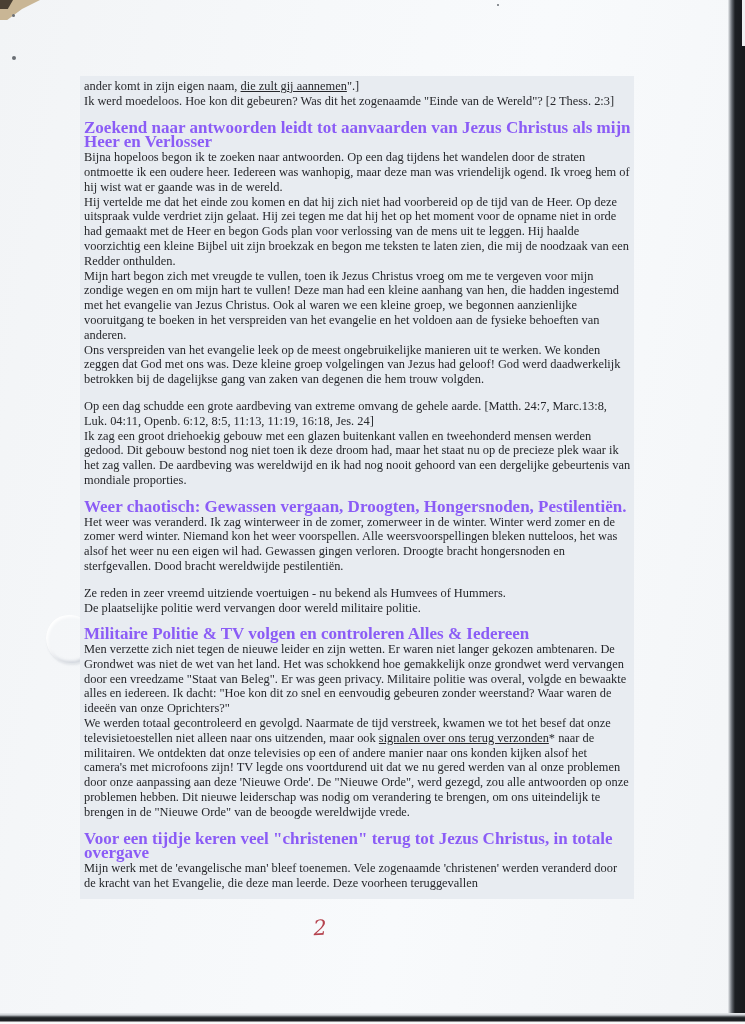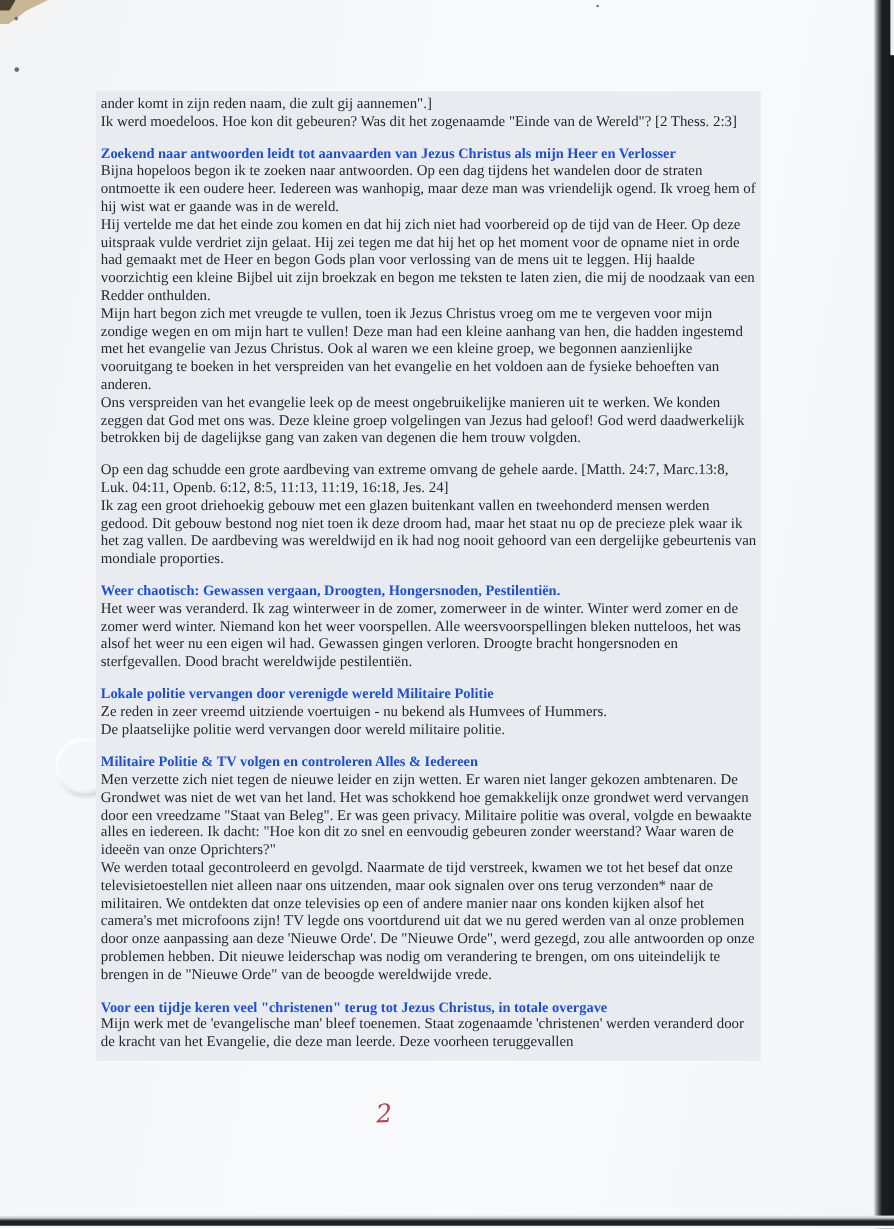--- a/index.html
+++ b/index.html
@@ -10,22 +10,22 @@
   }
   .textblock{
     position:absolute;left:80px;top:76px;width:554px;
     background:#e8ecf1;color:#26272b;
     font-size:12.4px;line-height:14.8px;
     padding:3px 3px 8px 4px;box-sizing:border-box;
     text-align:left;
   }
   .textblock p{margin:0;}
   .section{margin-top:12px;}
-  .section h3{margin:0;font-size:12px;line-height:14.8px;font-weight:bold;color:#1d4ed8;}
-  .u{}
+  .section h3{margin:0;font-size:17px;line-height:14.8px;font-weight:bold;color:#8b5cf6;}
+  .u{text-decoration:underline;}
   .pagenum{
     position:absolute;left:298px;top:916px;width:44px;text-align:center;
     color:#b5434e;font-size:21px;line-height:24px;font-style:italic;
     font-family:"DejaVu Serif",serif;transform:rotate(-3deg);
   }
   
   .edge-right{
     position:absolute;top:0;right:0;width:17px;height:1024px;
     background:linear-gradient(to right,#eceff2 0px,#60656b 4px,#1c1f22 7px,#17191c 100%);
   }
@@ -63,21 +63,21 @@
 
   <div class="corner-tan"></div>
   <div class="corner-dark"></div>
   <div class="speck s1"></div>
   <div class="speck s2"></div>
   <div class="speck s3"></div>
   <div class="emboss-circle"></div>
 
   <div class="textblock">
 
-    <p><span>ander komt in zijn reden naam, </span><span class="u">die zult gij aannemen</span><span>".]</span></p>
+    <p><span>ander komt in zijn eigen naam, </span><span class="u">die zult gij aannemen</span><span>".]</span></p>
     <p>Ik werd moedeloos. Hoe kon dit gebeuren? Was dit het zogenaamde "Einde van de Wereld"? [2 Thess. 2:3]</p>
 
     <div class="section">
       <h3>Zoekend naar antwoorden leidt tot aanvaarden van Jezus Christus als mijn Heer en Verlosser</h3>
       <p>Bijna hopeloos begon ik te zoeken naar antwoorden. Op een dag tijdens het wandelen door de straten ontmoette ik een oudere heer. Iedereen was wanhopig, maar deze man was vriendelijk ogend. Ik vroeg hem of hij wist wat er gaande was in de wereld.</p>
       <p>Hij vertelde me dat het einde zou komen en dat hij zich niet had voorbereid op de tijd van de Heer. Op deze uitspraak vulde verdriet zijn gelaat. Hij zei tegen me dat hij het op het moment voor de opname niet in orde had gemaakt met de Heer en begon Gods plan voor verlossing van de mens uit te leggen. Hij haalde voorzichtig een kleine Bijbel uit zijn broekzak en begon me teksten te laten zien, die mij de noodzaak van een Redder onthulden.</p>
       <p>Mijn hart begon zich met vreugde te vullen, toen ik Jezus Christus vroeg om me te vergeven voor mijn zondige wegen en om mijn hart te vullen! Deze man had een kleine aanhang van hen, die hadden ingestemd met het evangelie van Jezus Christus. Ook al waren we een kleine groep, we begonnen aanzienlijke vooruitgang te boeken in het verspreiden van het evangelie en het voldoen aan de fysieke behoeften van anderen.</p>
       <p>Ons verspreiden van het evangelie leek op de meest ongebruikelijke manieren uit te werken. We konden zeggen dat God met ons was. Deze kleine groep volgelingen van Jezus had geloof! God werd daadwerkelijk betrokken bij de dagelijkse gang van zaken van degenen die hem trouw volgden.</p>
     </div>
 
@@ -85,34 +85,33 @@
       <p>Op een dag schudde een grote aardbeving van extreme omvang de gehele aarde. [Matth. 24:7, Marc.13:8, Luk. 04:11, Openb. 6:12, 8:5, 11:13, 11:19, 16:18, Jes. 24]</p>
       <p>Ik zag een groot driehoekig gebouw met een glazen buitenkant vallen en tweehonderd mensen werden gedood. Dit gebouw bestond nog niet toen ik deze droom had, maar het staat nu op de precieze plek waar ik het zag vallen. De aardbeving was wereldwijd en ik had nog nooit gehoord van een dergelijke gebeurtenis van mondiale proporties.</p>
     </div>
 
     <div class="section">
       <h3>Weer chaotisch: Gewassen vergaan, Droogten, Hongersnoden, Pestilentiën.</h3>
       <p>Het weer was veranderd. Ik zag winterweer in de zomer, zomerweer in de winter. Winter werd zomer en de zomer werd winter. Niemand kon het weer voorspellen. Alle weersvoorspellingen bleken nutteloos, het was alsof het weer nu een eigen wil had. Gewassen gingen verloren. Droogte bracht hongersnoden en sterfgevallen. Dood bracht wereldwijde pestilentiën.</p>
     </div>
 
     <div class="section">
-      <h3>Lokale politie vervangen door verenigde wereld Militaire Politie</h3>
       <p>Ze reden in zeer vreemd uitziende voertuigen - nu bekend als Humvees of Hummers.</p>
       <p>De plaatselijke politie werd vervangen door wereld militaire politie.</p>
     </div>
 
     <div class="section">
       <h3>Militaire Politie &amp; TV volgen en controleren Alles &amp; Iedereen</h3>
       <p>Men verzette zich niet tegen de nieuwe leider en zijn wetten. Er waren niet langer gekozen ambtenaren. De Grondwet was niet de wet van het land. Het was schokkend hoe gemakkelijk onze grondwet werd vervangen door een vreedzame "Staat van Beleg". Er was geen privacy. Militaire politie was overal, volgde en bewaakte alles en iedereen. Ik dacht: "Hoe kon dit zo snel en eenvoudig gebeuren zonder weerstand? Waar waren de ideeën van onze Oprichters?"</p>
       <p><span>We werden totaal gecontroleerd en gevolgd. Naarmate de tijd verstreek, kwamen we tot het besef dat onze televisietoestellen niet alleen naar ons uitzenden, maar ook </span><span class="u">signalen over ons terug verzonden</span><span>* naar de militairen. We ontdekten dat onze televisies op een of andere manier naar ons konden kijken alsof het camera's met microfoons zijn! TV legde ons voortdurend uit dat we nu gered werden van al onze problemen door onze aanpassing aan deze 'Nieuwe Orde'. De "Nieuwe Orde", werd gezegd, zou alle antwoorden op onze problemen hebben. Dit nieuwe leiderschap was nodig om verandering te brengen, om ons uiteindelijk te brengen in de "Nieuwe Orde" van de beoogde wereldwijde vrede.</span></p>
     </div>
 
     <div class="section">
       <h3>Voor een tijdje keren veel "christenen" terug tot Jezus Christus, in totale overgave</h3>
-      <p>Mijn werk met de 'evangelische man' bleef toenemen. Staat zogenaamde 'christenen' werden veranderd door de kracht van het Evangelie, die deze man leerde. Deze voorheen teruggevallen</p>
+      <p>Mijn werk met de 'evangelische man' bleef toenemen. Vele zogenaamde 'christenen' werden veranderd door de kracht van het Evangelie, die deze man leerde. Deze voorheen teruggevallen</p>
     </div>
 
   </div>
 
   <div class="pagenum">2</div>
 
   <div class="edge-right"></div>
   <div class="edge-right-sliver"></div>
   <div class="edge-bottom"></div>
 

